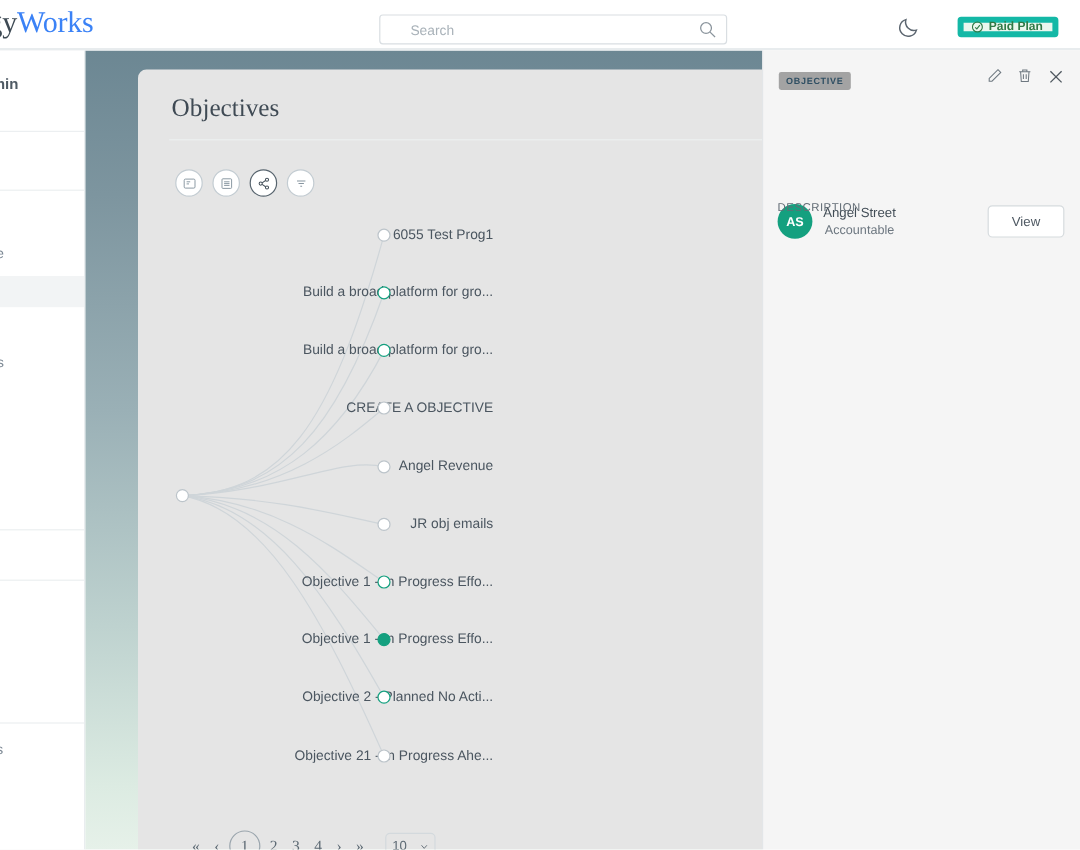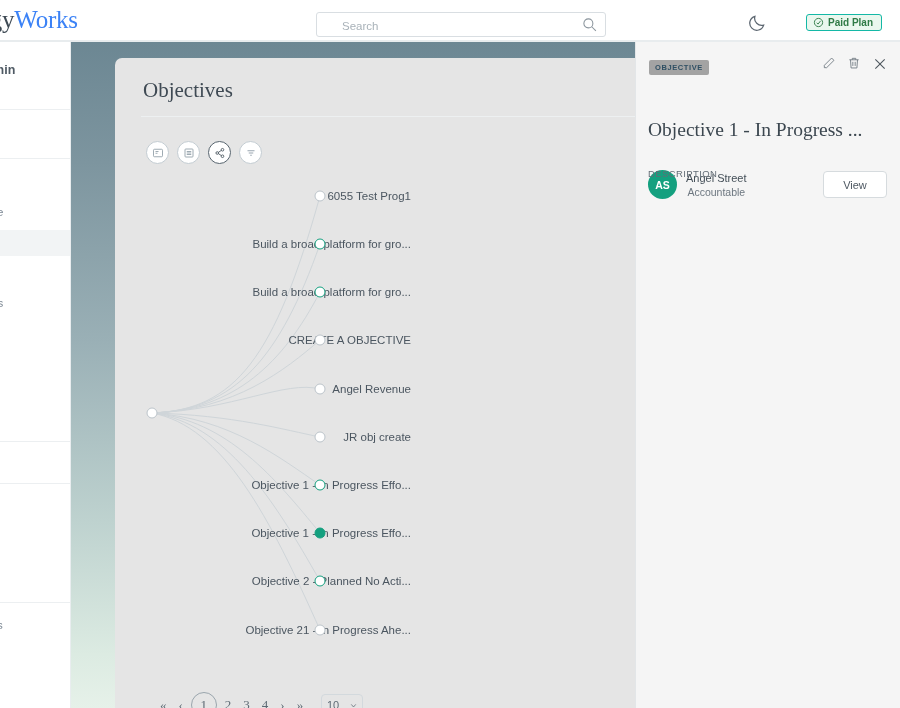--- a/index.html
+++ b/index.html
@@ -74,21 +74,21 @@
     width: 20px; height: 20px;
     color: #5c6670;
     cursor: pointer;
   }
   .paid-plan {
     position: absolute;
     right: 18px; top: 14px;
     height: 17px;
     padding: 0 8px 0 6px;
     background: #eaf7ee;
-    border: 1px solid #14b8a6;
+    border: 5px solid #14b8a6;
     border-radius: 3px;
     display: flex;
     align-items: center;
     gap: 4px;
     font-size: 10px;
     color: #2f7a46;
     font-weight: bold;
     box-sizing: border-box;
   }
   .paid-plan svg { width: 11px; height: 11px; }
@@ -603,21 +603,21 @@
 
   <div class="node-label" style="right:224px; top:234px;">Build a broad platform for gro...</div>
   <div class="node-dot teal" style="left:205px; top:234px;"></div>
 
   <div class="node-label" style="right:224px; top:282px;">CREATE A OBJECTIVE</div>
   <div class="node-dot" style="left:205px; top:282px;"></div>
 
   <div class="node-label" style="right:224px; top:331px;">Angel Revenue</div>
   <div class="node-dot" style="left:205px; top:331px;"></div>
 
-  <div class="node-label" style="right:224px; top:379px;">JR obj create</div>
+  <div class="node-label" style="right:224px; top:379px;">JR obj emails</div>
   <div class="node-dot" style="left:205px; top:379px;"></div>
 
   <div class="node-label" style="right:224px; top:427px;">Objective 1 - In Progress Effo...</div>
   <div class="node-dot teal" style="left:205px; top:427px;"></div>
 
   <div class="node-label" style="right:224px; top:475px;">Objective 1 - In Progress Effo...</div>
   <div class="node-dot filled" style="left:205px; top:475px;"></div>
 
   <div class="node-label" style="right:224px; top:523px;">Objective 2 - Planned No Acti...</div>
   <div class="node-dot teal" style="left:205px; top:523px;"></div>
@@ -656,21 +656,20 @@
         <path d="M6 6.5l1 14h10l1-14"></path>
       <line x1="10" y1="10" x2="10" y2="17"></line>
         <line x1="14" y1="10" x2="14" y2="17"></line>
     </svg>
     <svg class="close" viewBox="0 0 24 24" fill="none" stroke="currentColor" stroke-width="1.6">
       <line x1="5" y1="5" x2="19" y2="19"></line>
         <line x1="19" y1="5" x2="5" y2="19"></line>
     </svg>
   </div>
 
-  <div class="panel-title">Objective 1 - In Progress ...</div>
 
   <div class="owner">
     <div class="avatar">AS</div>
     <div>
       <div class="owner-name">Angel Street</div>
       <div class="owner-role">Accountable</div>
     </div>
   </div>
   <div class="view-btn">View</div>
 

